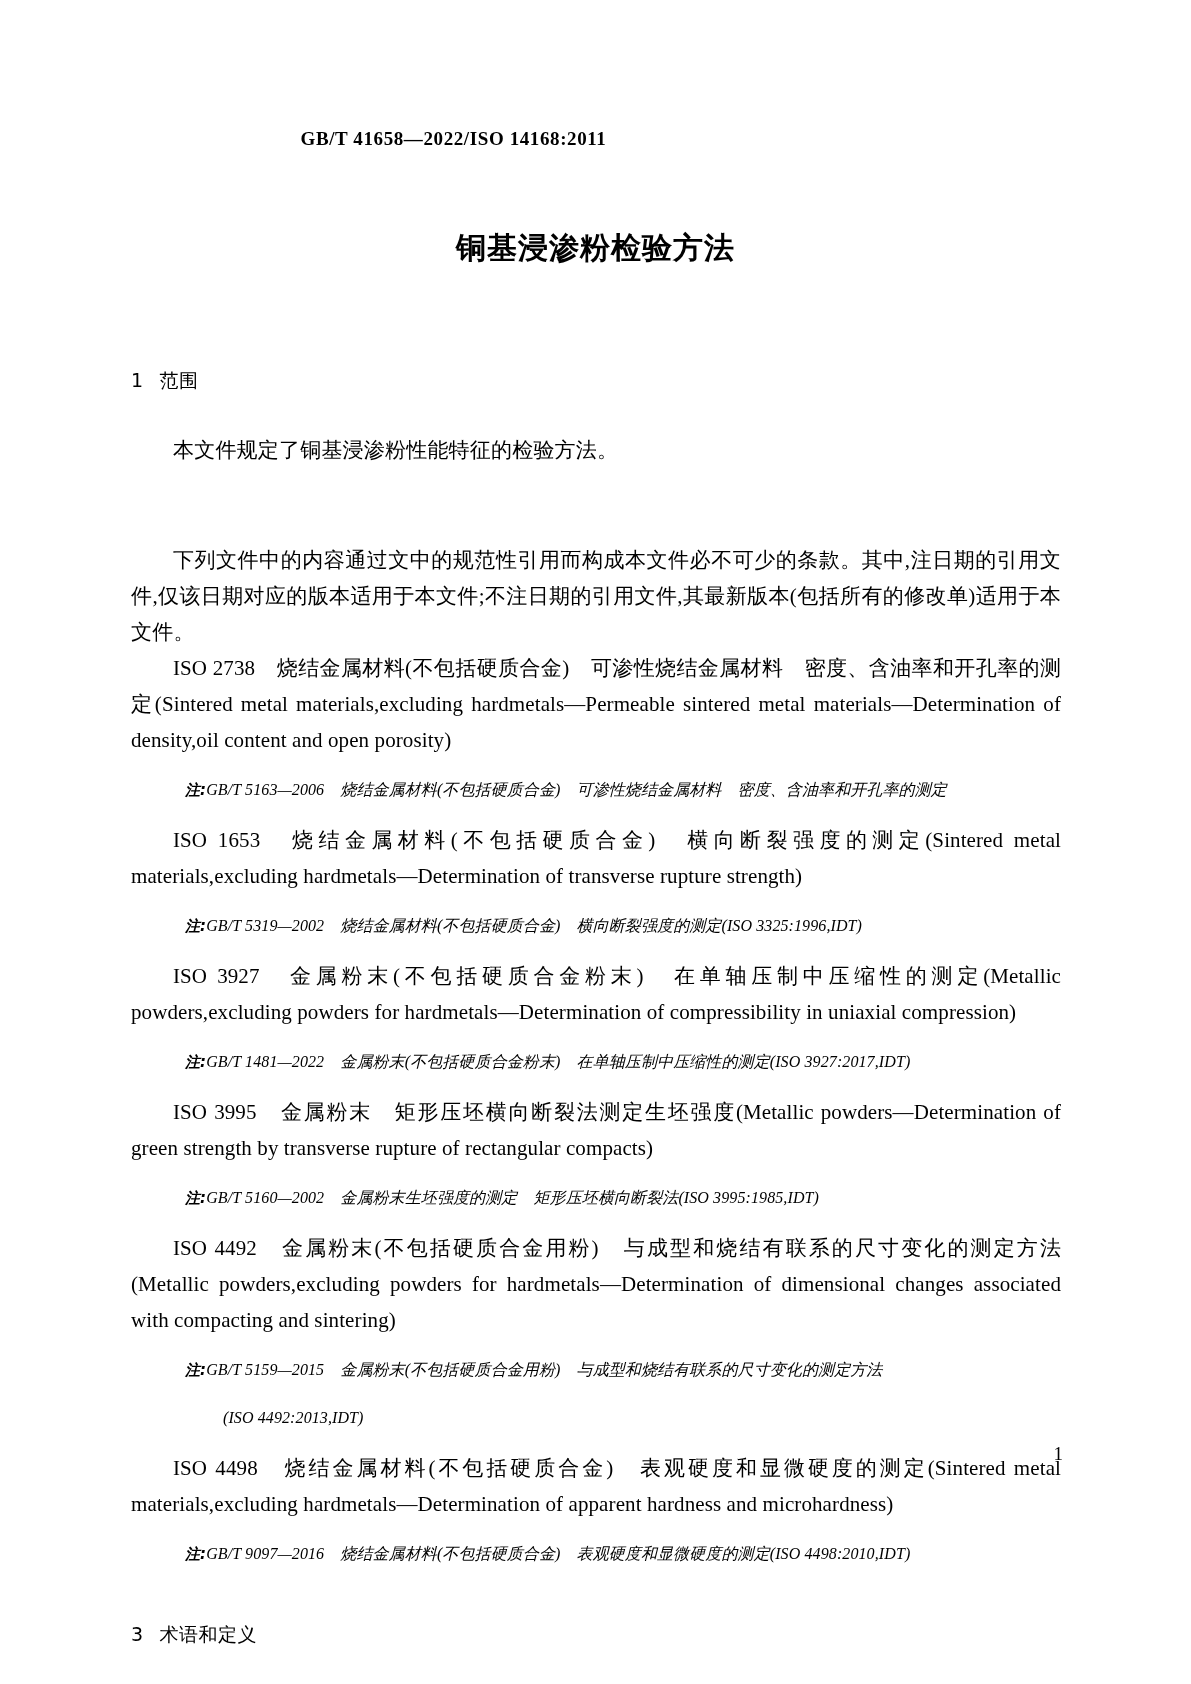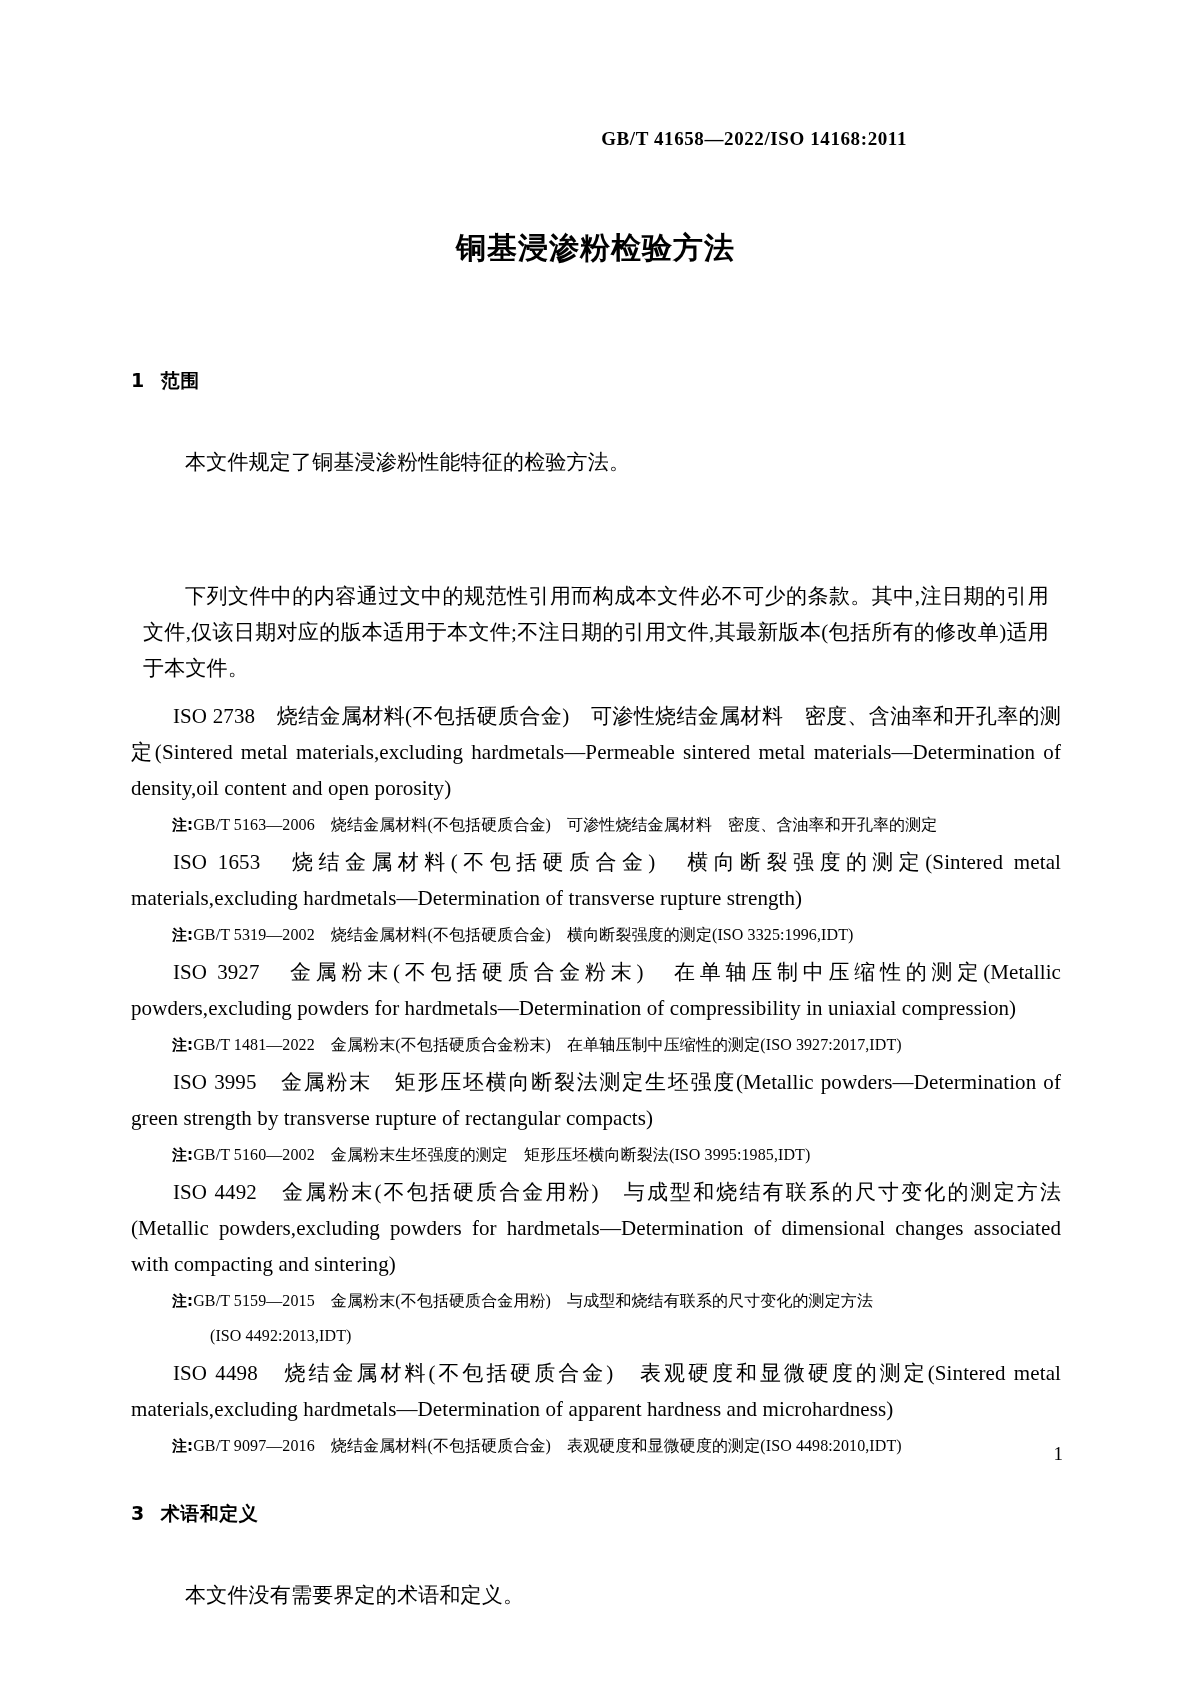--- a/index.html
+++ b/index.html
@@ -17,21 +17,21 @@
     font-family: "Liberation Serif", "DejaVu Serif", serif;
     color: #000000;
   }
 
   
   .page-header {
     position: absolute;
     top: 128px;
     left: 0;
     width: 1091px;
-    text-align: right;
+    text-align: center;
     padding-right: 184px;
     box-sizing: border-box;
     font-family: "Liberation Serif", "DejaVu Serif", serif;
     font-size: 19px;
     font-weight: 700;
     letter-spacing: 0.6px;
     white-space: nowrap;
   }
 
   
@@ -53,31 +53,31 @@
   .body {
     position: absolute;
     top: 368px;
     left: 131px;
     width: 930px;
   }
 
   h2.section {
     font-family: "DejaVu Sans", "Liberation Sans", sans-serif;
     font-size: 19px;
-    font-weight: 700;
+    font-weight: 400;
     margin: 0;
     letter-spacing: 0.5px;
   }
   h2.section .num { margin-right: 16px; }
 
   .gap-after-head { height: 38px; }
   .gap-before-head { height: 36px; }
 
   p.para {
-    margin: 12px;
+    margin: 0;
     font-size: 21px;
     line-height: 36px;
     text-align: justify;
     text-justify: inter-character;
     text-indent: 42px;
     letter-spacing: 0.2px;
   }
 
   
   p.ref {
@@ -85,28 +85,29 @@
     font-size: 21px;
     line-height: 36px;
     text-align: justify;
     text-justify: inter-character;
     text-indent: 42px;
     letter-spacing: 0.1px;
   }
 
   
   p.note {
-    margin: 3px;
+    margin: 16px;
     font-size: 16px;
     line-height: 32px;
     text-align: justify;
     text-justify: inter-character;
     padding-left: 38px;
     text-indent: 0;
     letter-spacing: 0.1px;
+    font-style: italic;
   }
   p.note .note-label {
     font-family: "DejaVu Sans", "Liberation Sans", sans-serif;
     font-weight: 700;
     font-size: 15px;
   }
   p.note.cont {
     padding-left: 76px;
   }
 

